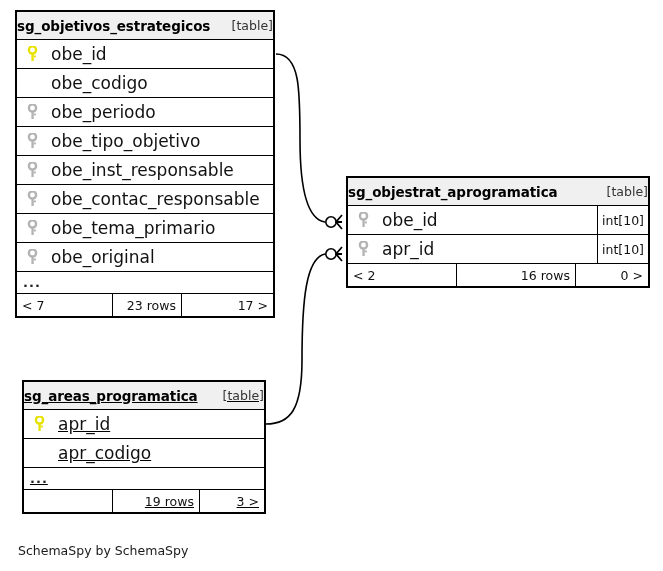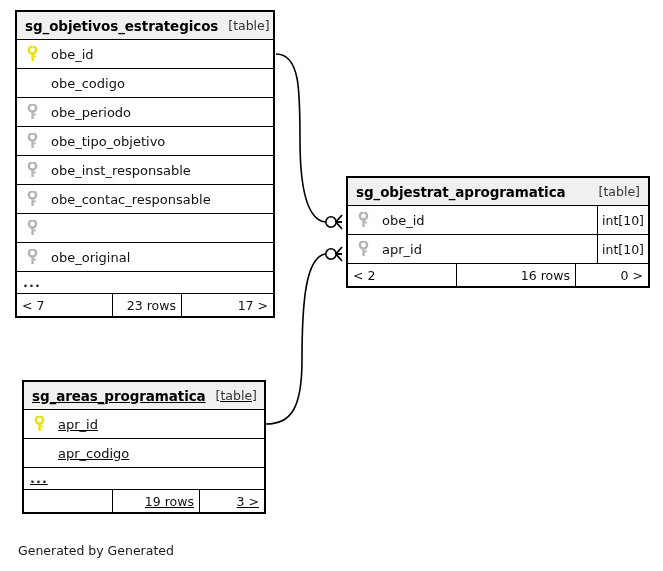--- a/index.html
+++ b/index.html
@@ -38,21 +38,21 @@
     background: #ffffff;
   }
 
   .tbl-header {
     box-sizing: border-box;
     background: #f0f0f0;
     border-bottom: 1px solid #000000;
     height: 28px;
     display: flex;
     align-items: center;
-    padding: 0 8px;
+    padding: 0 0;
     white-space: nowrap;
   }
   .tbl-title {
     font-size: 13.5px;
     font-weight: bold;
     color: #000000;
     letter-spacing: -0.1px;
   }
   .tbl-kind {
     margin-left: auto;
@@ -72,21 +72,21 @@
 
   .col-key {
     width: 30px;
     min-width: 30px;
     display: flex;
     align-items: center;
     justify-content: center;
   }
   .col-name {
     flex: 1;
-    font-size: 13px;
+    font-size: 17px;
     color: #111111;
     white-space: nowrap;
     padding-left: 4px;
   }
   .col-type {
     box-sizing: border-box;
     border-left: 1px solid #000000;
     font-size: 12.5px;
     color: #111111;
     padding: 14px 4px;
@@ -234,20 +234,21 @@
       </div>
 
       <div class="tbl-row">
         <span class="col-key">
           <svg class="key-icon" width="11" height="16" viewBox="0 0 11 16">
             <circle cx="5.5" cy="4" r="3.6" fill="none" stroke="#b3b3b3" stroke-width="2.4"></circle>
             <rect x="4.4" y="6.5" width="2.3" height="8.5" fill="#b3b3b3"></rect>
             <rect x="6.7" y="9.5" width="2.2" height="1.9" fill="#b3b3b3"></rect>
           </svg>
         </span>
+        <span class="col-name">obe_tema_primario</span>
       </div>
 
 
       <div class="tbl-row">
         <span class="col-key">
           <svg class="key-icon" width="11" height="16" viewBox="0 0 11 16">
             <circle cx="5.5" cy="4" r="3.6" fill="none" stroke="#b3b3b3" stroke-width="2.4"></circle>
             <rect x="4.4" y="6.5" width="2.3" height="8.5" fill="#b3b3b3"></rect>
             <rect x="6.7" y="9.5" width="2.2" height="1.9" fill="#b3b3b3"></rect>
           </svg>
@@ -332,15 +333,15 @@
 
     <div class="ellipsis-row">...</div>
 
     <div class="tbl-footer">
       <div class="foot-cell foot-prev" style="width:88px;"></div>
       <div class="foot-cell foot-rows" style="width:88px;">19 rows</div>
       <div class="foot-cell foot-next" style="flex:1;">3 &gt;</div>
     </div>
   </div>
 
-  <div class="caption" style="left:18px; top:543px;">Generated by Generated</div>
+  <div class="caption" style="left:18px; top:543px;">SchemaSpy by SchemaSpy</div>
 
 </div>
 
 </body></html>

